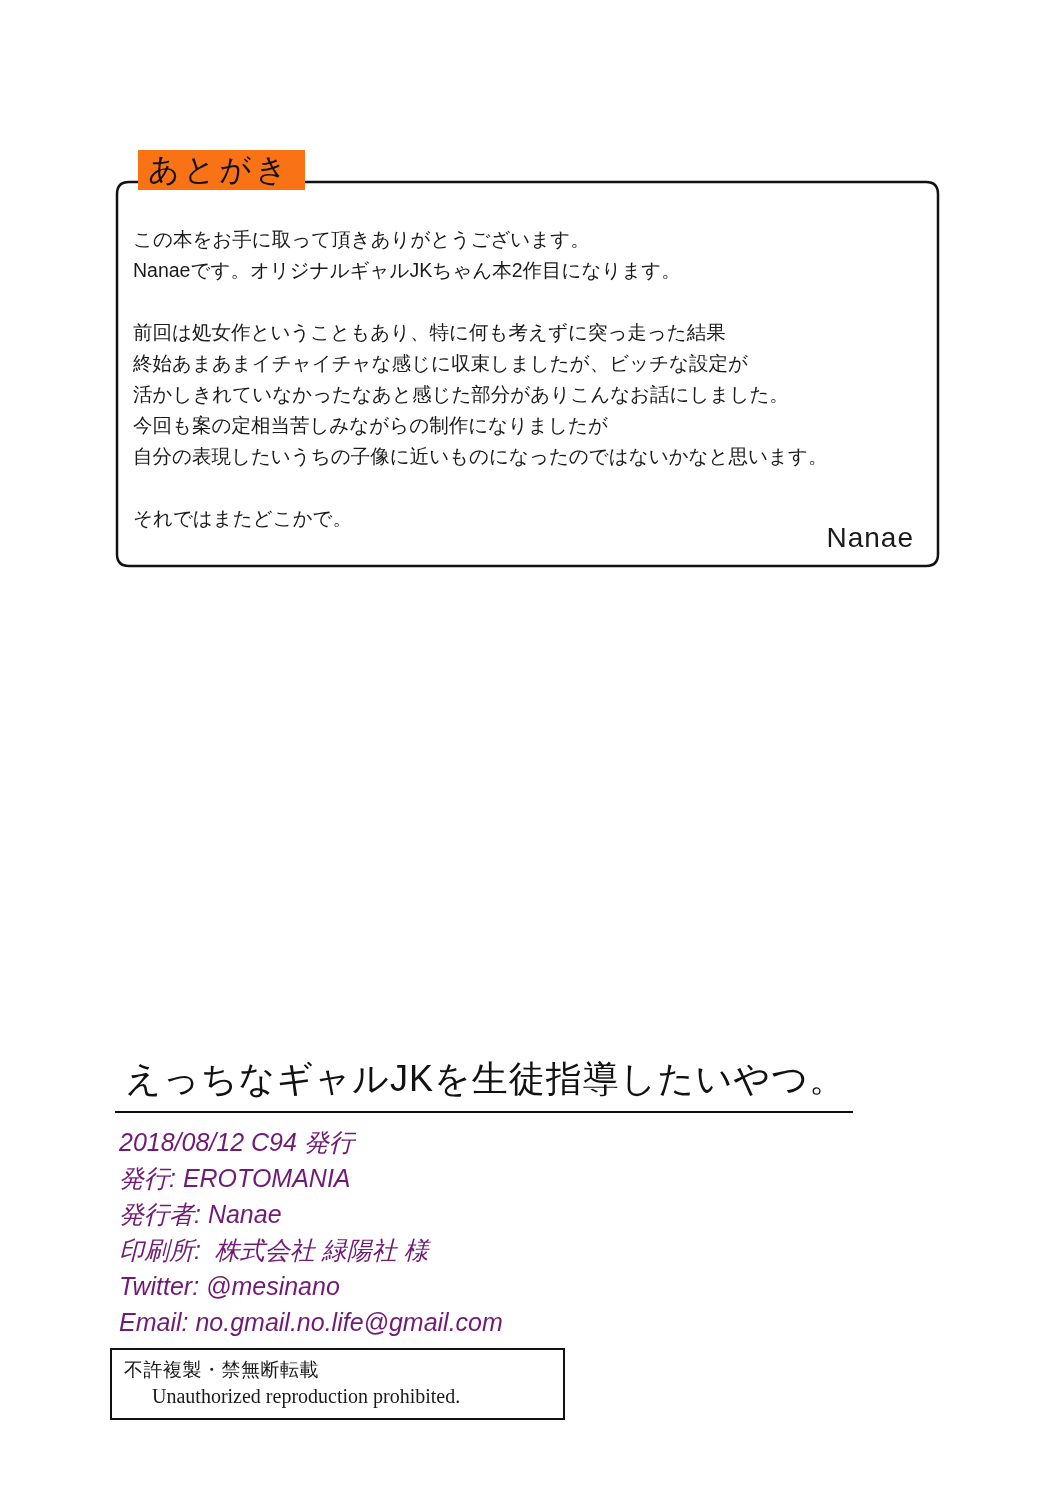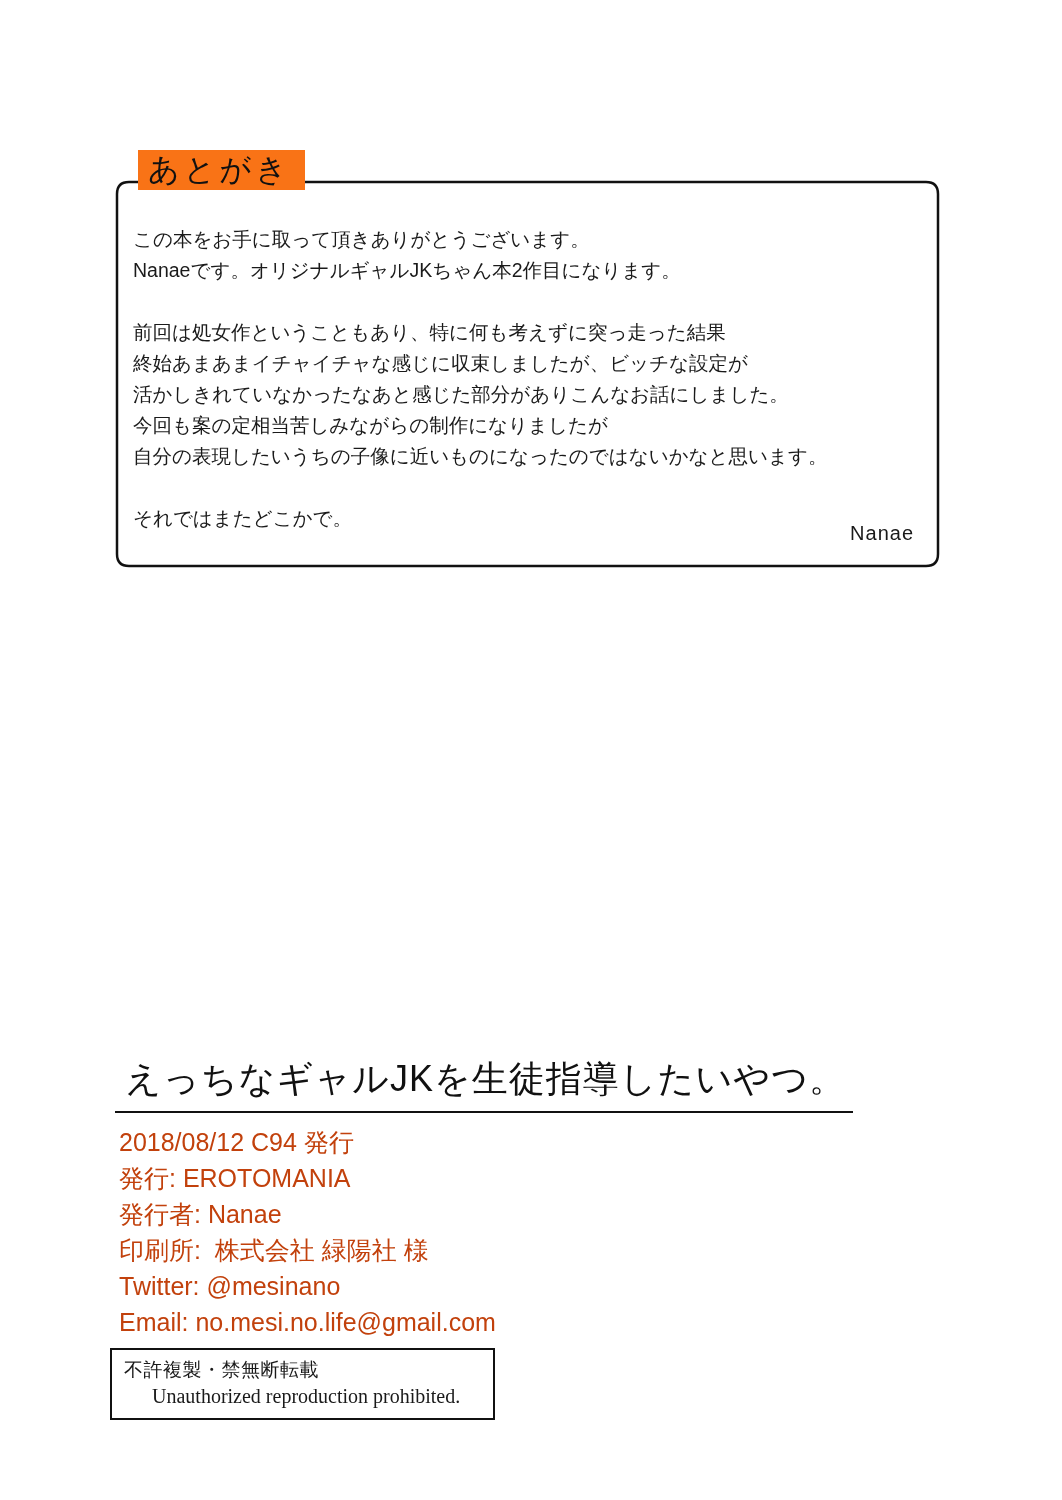--- a/index.html
+++ b/index.html
@@ -49,21 +49,21 @@
     right: 24px;
     font-size: 19.5px;
     line-height: 31px;
     color: #1a1a1a;
     white-space: pre-wrap;
   }
   .afterword-sign {
     position: absolute;
     right: 36px;
     top: 350px;
-    font-size: 20px;
+    font-size: 28px;
     letter-spacing: 1px;
   }
 
   
   .colophon {
     position: absolute;
     left: 115px;
     top: 1055px;
     width: 860px;
   }
@@ -76,32 +76,33 @@
   }
   .colophon-rule {
     width: 738px;
     height: 2px;
     background: #111;
     margin: 0 0 11px 0;
   }
   .colophon-lines {
     font-size: 25px;
     line-height: 36px;
-    color: #c2410c;
+    color: #701a75;
     padding-left: 4px;
+    font-style: italic;
   }
   .colophon-line {
     white-space: pre;
   }
 
   .notice-box {
     position: absolute;
     left: 110px;
     top: 1348px;
-    width: 385px;
+    width: 455px;
     border: 2px solid #111;
     box-sizing: border-box;
     padding: 7px 10px 9px 12px;
   }
   .notice-jp {
     font-size: 19px;
     line-height: 26px;
     letter-spacing: 0.5px;
   }
   .notice-en {
@@ -134,20 +135,20 @@
 
 <div class="colophon">
   <div class="colophon-title">えっちなギャルJKを生徒指導したいやつ。</div>
   <div class="colophon-rule"></div>
   <div class="colophon-lines">
     <div class="colophon-line">2018/08/12 C94 発行</div>
     <div class="colophon-line">発行: EROTOMANIA</div>
     <div class="colophon-line">発行者: Nanae</div>
     <div class="colophon-line">印刷所:  株式会社 緑陽社 様</div>
     <div class="colophon-line">Twitter: @mesinano</div>
-    <div class="colophon-line">Email: no.mesi.no.life@gmail.com</div>
+    <div class="colophon-line">Email: no.gmail.no.life@gmail.com</div>
   </div>
 </div>
 
 <div class="notice-box">
   <div class="notice-jp">不許複製・禁無断転載</div>
   <div class="notice-en">Unauthorized reproduction prohibited.</div>
 </div>
 
 </body></html>

